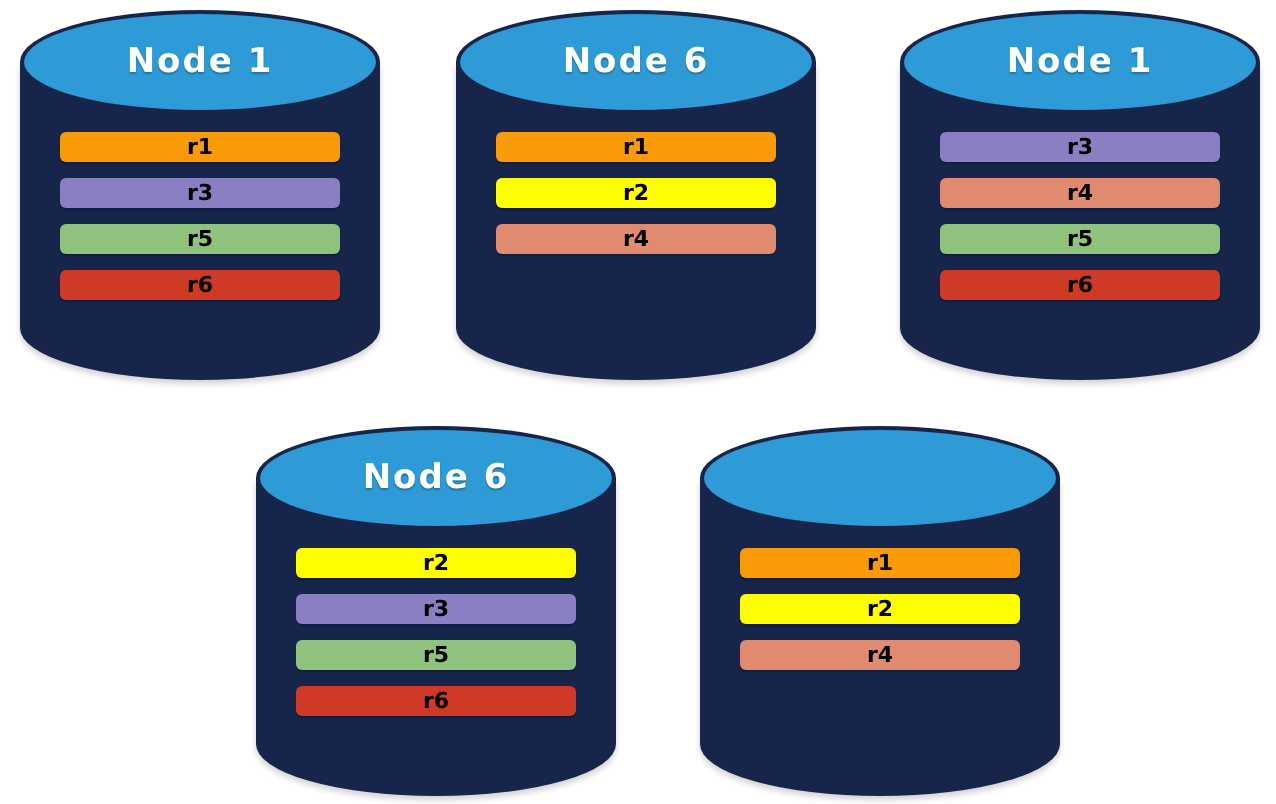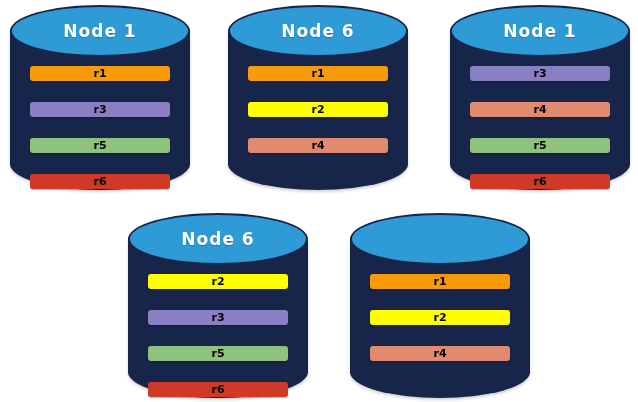--- a/index.html
+++ b/index.html
@@ -63,21 +63,21 @@
     text-shadow: 0 1px 1px rgba(0,0,0,0.25);
   }
   .replicas {
     position: absolute;
     left: 0;
     top: 61px;
     width: 180px;
   }
   .replica {
     height: 15px;
-    margin: 0 auto 21px auto;
+    margin: 0 auto 8px auto;
     width: 140px;
     border-radius: 3px;
     display: flex;
     align-items: center;
     justify-content: center;
     font-size: 11px;
     font-weight: bold;
     color: #000000;
     line-height: 1;
     box-shadow: 0 1px 1px rgba(0,0,0,0.25);

